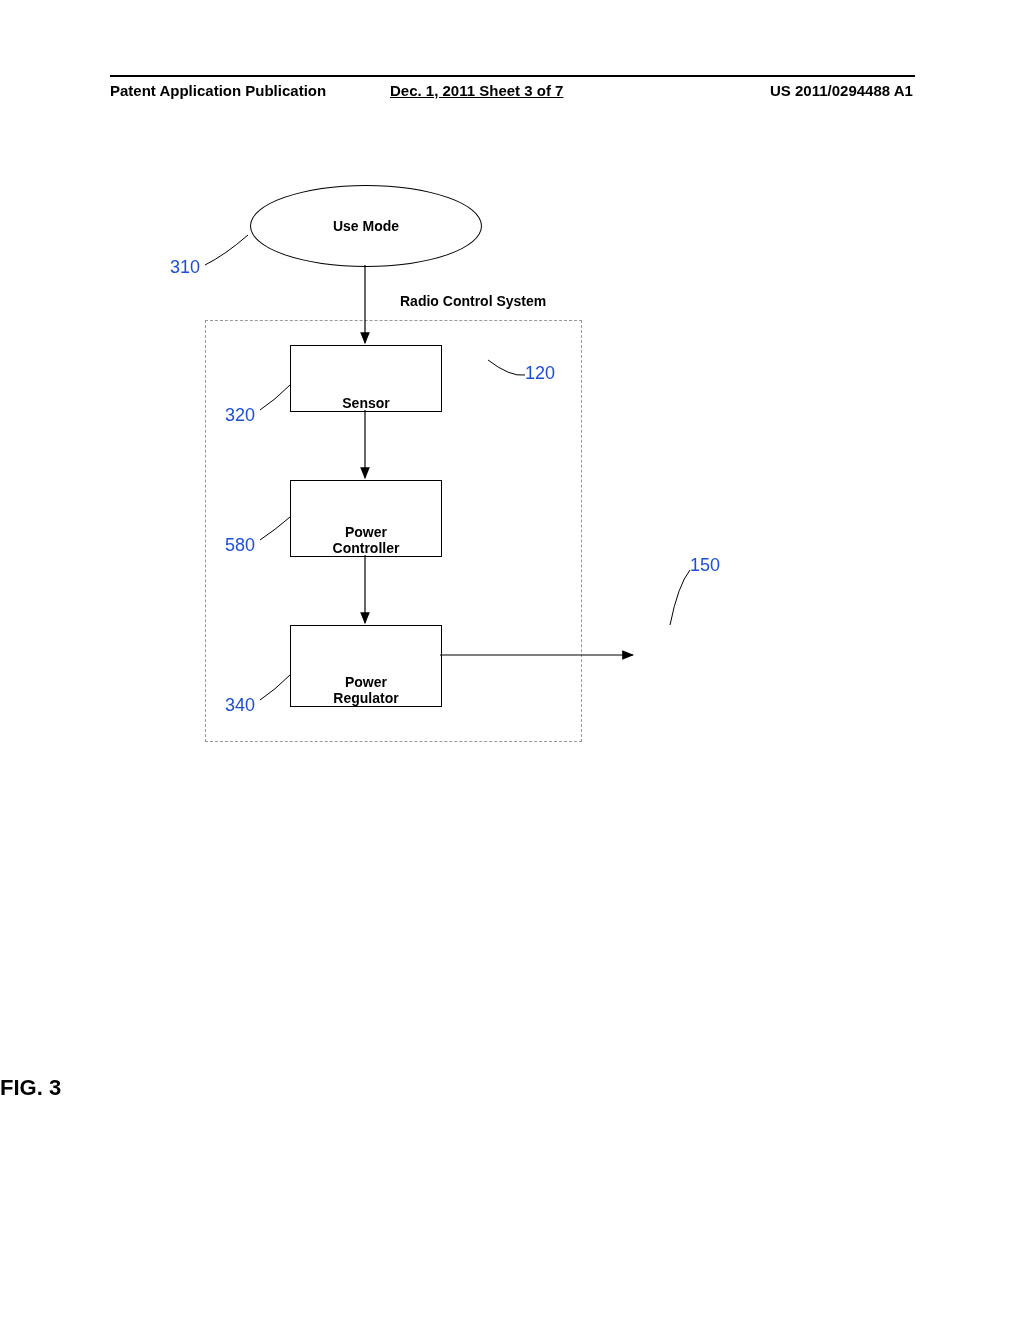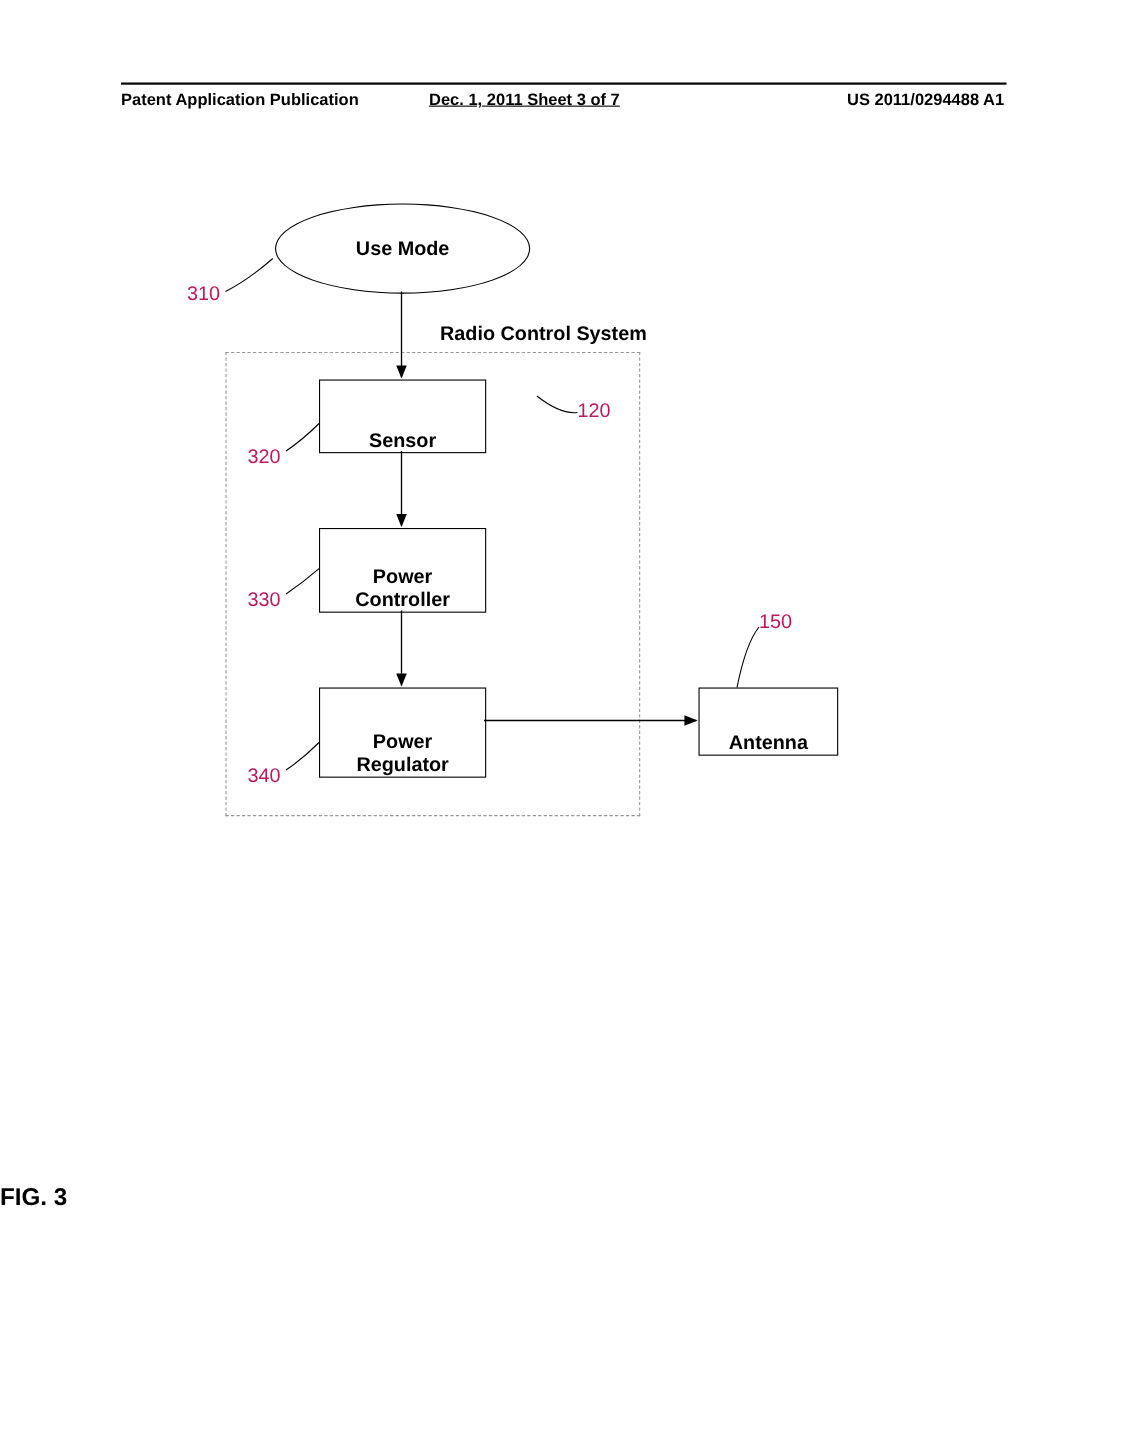--- a/index.html
+++ b/index.html
@@ -56,27 +56,27 @@
       text-align: center;
     }
 
     .dashed-box {
       position: absolute;
       border: 1px dashed #999;
     }
 
     .label-text {
       font-weight: bold;
-      font-size: 18px;
+      font-size: 14px;
     }
 
     .ref-num {
       position: absolute;
       font-size: 18px;
-      color: #be185d;
+      color: #1d4ed8;
     }
 
     .fig-label {
       position: absolute;
       top: 1075px;
       left: 0;
       width: 1024px;
       text-align: left;
       font-size: 22px;
       font-weight: bold;
@@ -114,28 +114,25 @@
   <div class="box" style="left:120px; top:295px; width:150px; height:75px;">
     <span class="label-text" style="white-space:pre-line;">Power
 Controller</span>
   </div>
 
   <div class="box" style="left:120px; top:440px; width:150px; height:80px;">
     <span class="label-text" style="white-space:pre-line;">Power
 Regulator</span>
   </div>
 
-  <div class="box" style="left:465px; top:440px; width:125px; height:60px;">
-    <span class="label-text">Antenna</span>
-  </div>
 
   <div class="ref-num" style="left:0px; top:72px;">310</div>
   <div class="ref-num" style="left:355px; top:178px;">120</div>
   <div class="ref-num" style="left:55px; top:220px;">320</div>
-  <div class="ref-num" style="left:55px; top:350px;">330</div>
+  <div class="ref-num" style="left:55px; top:350px;">580</div>
   <div class="ref-num" style="left:55px; top:510px;">340</div>
   <div class="ref-num" style="left:520px; top:370px;">150</div>
 
   <svg width="640" height="570">
     <defs>
       <marker id="arrowhead" markerWidth="10" markerHeight="8" refX="9" refY="4" orient="auto">
         <polygon points="0 0, 10 4, 0 8" fill="black"></polygon>
       </marker>
     </defs>
 

